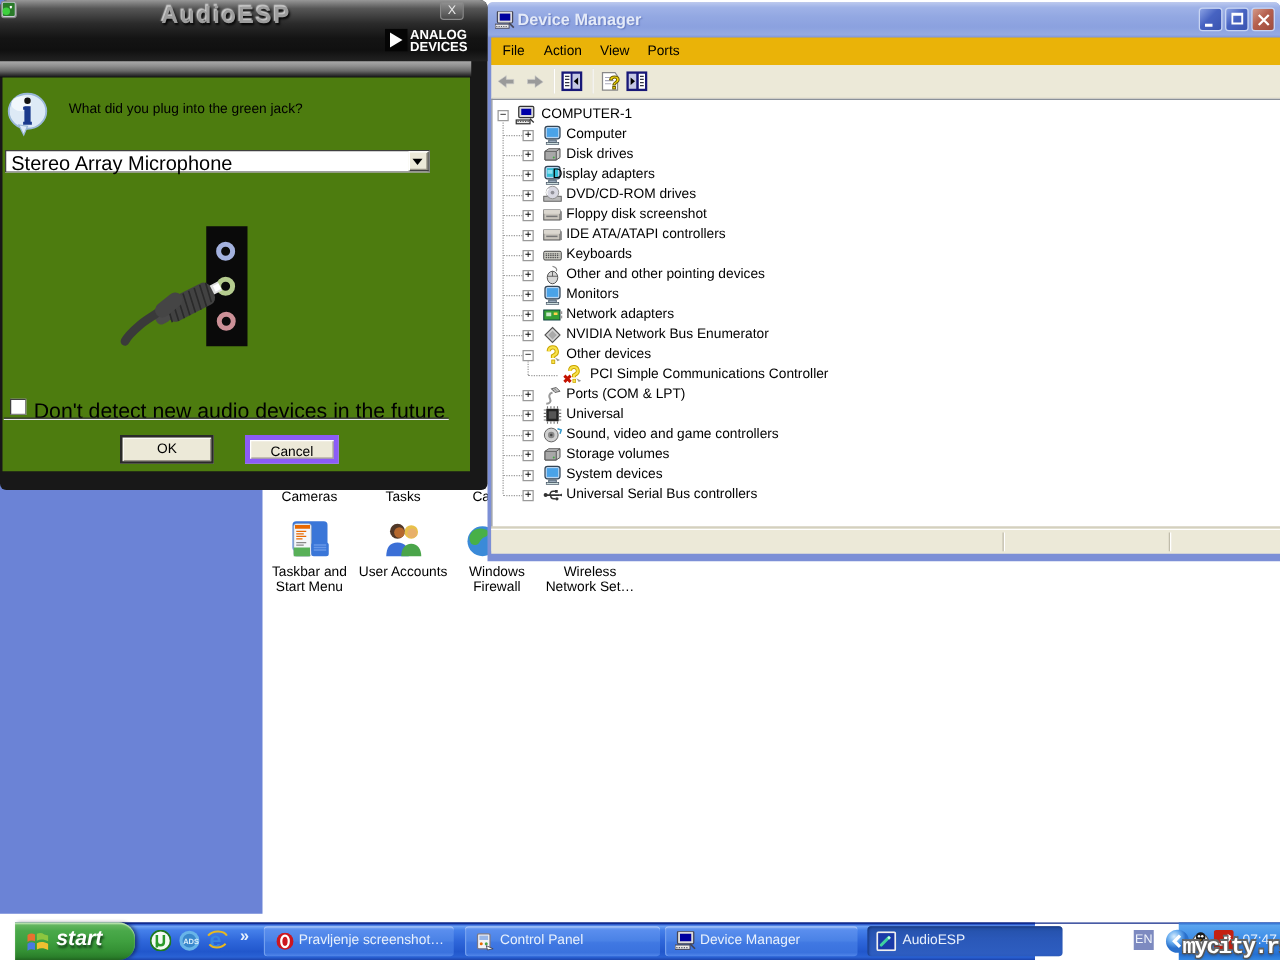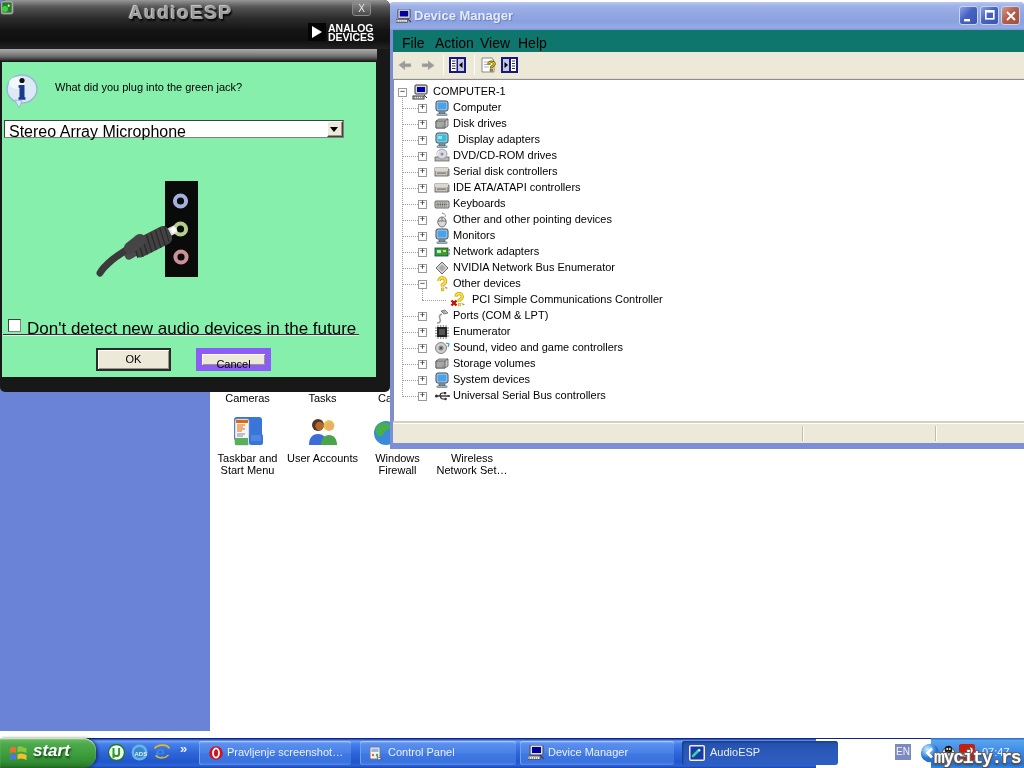--- a/index.html
+++ b/index.html
@@ -8,55 +8,55 @@
 
 .cpl{position:absolute;font-size:11px;color:#000;text-align:center;z-index:1}
 
 #dm{position:absolute;left:390px;top:2px;width:634px;height:447px;z-index:2;background:#7c8fd6;border-radius:4px 4px 0 0}
 #dmtitle{position:absolute;left:0;top:0;width:634px;height:28px;border-radius:4px 4px 0 0;
  background:linear-gradient(180deg,#bac8ef 0%,#9fb2e7 14%,#93a8e2 40%,#8ba1df 70%,#95aae2 92%,#7f95da 100%)}
 #dmtitle .txt{position:absolute;left:24px;top:6px;font-size:13px;font-weight:bold;color:#e4eaf8;text-shadow:1px 1px 1px #6a7ec0}
 .capbtn{position:absolute;top:4px;width:19px;height:19px;border-radius:3px;border:1px solid #c7d4f2;font-size:11px;color:#fff;text-align:center;line-height:17px}
 .bmin,.bmax{background:linear-gradient(135deg,#8ba2e4 0%,#4763c2 45%,#3a54b0 100%)}
 .bclo{background:linear-gradient(135deg,#d49a8a 0%,#b5604e 45%,#9e4c3c 100%)}
-#dmmenu{position:absolute;left:3px;top:28px;width:631px;height:22px;background:#0f766e;font-size:14px;color:#000}
+#dmmenu{position:absolute;left:3px;top:28px;width:631px;height:22px;background:#eab308;font-size:11px;color:#000}
 #dmmenu span{position:absolute;top:5px}
 #dmtool{position:absolute;left:3px;top:50px;width:631px;height:27px;background:#ece9d8;border-bottom:1px solid #e0dcc8}
 #dmtree{position:absolute;left:3px;top:77px;width:631px;height:344px;background:#fff;border-top:1px solid #8a9099;border-left:1px solid #8a9099}
 #dmstat{position:absolute;left:3px;top:421px;width:631px;height:20px;background:#ece9d8;border-top:1px solid #fff;box-shadow:0 -2px 0 #d4d0be}
 #dm .statdiv{position:absolute;top:424px;width:2px;height:15px;border-left:1px solid #c0bcaa;border-right:1px solid #fff}
 
 .dot-v{position:absolute;border-left:1px dotted #9c9c9c;width:0}
 .dot-h{position:absolute;border-top:1px dotted #9c9c9c;height:0}
 .pmbox{position:absolute;width:9px;height:9px;background:#fff;border:1px solid #9a9a9a;z-index:3}
 .pm{position:absolute;left:0;top:-4px;width:7px;font-size:9px;line-height:9px;font-family:"Liberation Mono",monospace;color:#000;text-align:center;left:0px;top:-1px}
 .ticon{position:absolute;width:17px;height:16px}
 .ttext{position:absolute;font-size:11px;color:#000;white-space:nowrap}
 
 #ad{position:absolute;left:0;top:0;width:390px;height:392px;z-index:4;background:#181818;border-radius:6px 6px 5px 5px}
 #adhead{position:absolute;left:0;top:0;width:390px;height:49px;border-radius:6px 6px 0 0;
  background:linear-gradient(180deg,#979797 0%,#565656 14%,#2b2b2b 38%,#141414 62%,#101010 82%,#222 100%)}
 #adtitle{position:absolute;left:0;top:2px;width:362px;text-align:center;font-size:19px;font-weight:bold;letter-spacing:1.5px;color:#9d9d9d;text-shadow:-1px -1px 1px #cfcfcf,1px 2px 2px #000}
 #adx{position:absolute;left:352px;top:1px;width:19px;height:15px;border:1px solid #8a8a8a;border-radius:3px;background:linear-gradient(180deg,#909090,#4a4a4a);color:#e8e8e8;font-size:10px;text-align:center;line-height:13px}
 #adlogo{position:absolute;left:308px;top:23px;width:75px;height:19px}
 #adbar{position:absolute;left:0;top:49px;width:377px;height:13px;background:linear-gradient(180deg,#aaa 0%,#8e8e8e 30%,#686868 60%,#2a2a2a 88%,#0e0e0e 100%)}
-#adbody{position:absolute;left:2px;top:62px;width:374px;height:315px;background:#86efac}
+#adbody{position:absolute;left:2px;top:62px;width:374px;height:315px;background:#4d7c0f}
 #adbody .q{position:absolute;left:53px;top:19px;font-size:11px;color:#000}
 #combo{position:absolute;left:2px;top:58px;width:340px;height:18px;background:#fff;border:1px solid #808080;border-top-color:#404040;border-left-color:#404040}
 #combo .ctext{position:absolute;left:4px;top:2px;font-size:16px}
 #combo .cbtn{position:absolute;right:0px;top:0px;width:16px;height:16px;background:#ece9d8;border:1px solid #fff;border-right-color:#404040;border-bottom-color:#404040;box-shadow:inset -1px -1px 0 #9a9688}
 #combo .car{position:absolute;right:4px;top:5px;width:0;height:0;border:4px solid transparent;border-top:5px solid #000}
 #adchk{position:absolute;left:6px;top:257px;width:13px;height:13px;background:#fff;border:1px solid #808080;border-top-color:#404040;border-left-color:#404040}
 #adbody .chklbl{position:absolute;left:25px;top:257px;font-size:17px}
 #adsep{position:absolute;left:1px;top:272px;width:356px;height:1px;background:#333;box-shadow:0 1px 0 #e8e8f0}
-.xpbtn{position:absolute;top:286px;width:75px;height:23px;background:#ece9d8;font-size:11px;color:#000;text-align:center;line-height:21px;border:6px solid #8b5cf6;box-shadow:inset 1px 1px 0 #fff,inset -1px -1px 0 #9a9688}
+.xpbtn{position:absolute;top:286px;width:75px;height:23px;background:#ece9d8;font-size:11px;color:#000;text-align:center;line-height:21px;border:4px solid #8b5cf6;box-shadow:inset 1px 1px 0 #fff,inset -1px -1px 0 #9a9688}
 #btnok{left:94px;border:2px solid #2a2a2a;line-height:19px}
 #btncan{left:194px}
 
-#tb{position:absolute;left:0;top:738px;width:816px;height:30px;z-index:6;
+#tb{position:absolute;left:12px;top:738px;width:816px;height:30px;z-index:6;
  background:linear-gradient(180deg,#10288c 0%,#2a56c8 5%,#6fa3f4 10%,#4580ea 20%,#2e66da 50%,#2157cc 78%,#2a62d4 92%,#1b44ae 100%)}
 #tbtop{position:absolute;left:0;top:0px;width:1024px;height:1px;background:#0d2688}
 #start{position:absolute;left:0;top:0;width:96px;height:30px;
  border-radius:0 13px 13px 0;
  background:linear-gradient(180deg,#a2d89e 0%,#62b55e 8%,#4aa94a 22%,#3fa03f 50%,#338f33 78%,#2a7e2a 92%,#1f641f 100%);
  box-shadow:inset 0 1px 1px #c4e8b4, 2px 0 3px rgba(0,0,20,.45)}
 #start .stxt{position:absolute;left:33px;top:3px;font-size:17px;font-weight:bold;font-style:italic;color:#fff;text-shadow:1px 2px 2px #14441a}
 #qlchev{position:absolute;left:180px;top:3px;font-size:13px;font-weight:bold;color:#e8f2fc;z-index:7}
 .tbtn{position:absolute;top:3px;height:24px;border-radius:3px;z-index:7;font-size:11px;color:#e8f0fc;
  background:linear-gradient(180deg,#8cb4f6 0%,#5a8eee 12%,#4a82e6 48%,#4078e2 55%,#3a72de 88%,#5287ea 100%);box-shadow:inset 0 1px 0 #aac6f8,inset 1px 0 0 #739fee}
@@ -123,21 +123,21 @@
           <path d="M1 1.6h8" stroke="#fff" stroke-width="2"></path>
         </svg></span>
   <span class="capbtn bclo" style="right:4px"><svg width="10" height="10" viewBox="0 0 10 10" style="margin-top:4px">
           <path d="M1 1l8 8M9 1l-8 8" stroke="#fff" stroke-width="1.8"></path>
         </svg></span>
  </div>
  <div id="dmmenu">
   <span style="left:9px">File</span>
       <span style="left:42px">Action</span>
       <span style="left:87px">View</span>
-      <span style="left:125px">Help</span>
+      <span style="left:125px">Ports</span>
  </div>
  <div id="dmtool">
   <svg style="position:absolute;left:4px;top:6px" width="42" height="14" viewBox="0 0 42 14">
    <path d="M8 2.5v3h6v3.5H8v3L1.5 7z" fill="#9a9a9a" stroke="#c8c8c8" stroke-width=".5"></path>
    <path d="M31 2.5v3h-6v3.5h6v3l6.5-4.5z" fill="#9a9a9a" stroke="#c8c8c8" stroke-width=".5"></path>
   </svg>
   <div style="position:absolute;left:50px;top:3px;width:1px;height:20px;background:#c8c4b4;border-right:1px solid #fff"></div>
   <svg style="position:absolute;left:56px;top:5px" width="17" height="16" viewBox="0 0 17 16">
    <rect x="0" y="0" width="17" height="16" fill="#181878"></rect>
    <rect x="2" y="2" width="5.5" height="12" fill="#fff"></rect>
@@ -198,21 +198,21 @@
 <div class="pmbox" style="left:28px;top:134px">
       <span class="pm">+</span>
     </div>
 <div class="ticon" style="left:44px;top:130px"><svg width="16" height="16" viewBox="0 0 16 16">
         <rect x="2" y="1" width="12" height="10" rx="2" fill="#b8d4f0" stroke="#345"></rect>
         <rect x="3.5" y="2.5" width="9" height="7" fill="#35c0d8"></rect>
         <rect x="4" y="4" width="4" height="3" fill="#8fe0f0"></rect>
         <rect x="5" y="12" width="6" height="2" fill="#9ab" stroke="#345" stroke-width=".6"></rect>
         <rect x="3" y="14" width="10" height="1.5" fill="#cdd" stroke="#345" stroke-width=".5"></rect>
       </svg></div>
-<div class="ttext" style="left:68px;top:131px">Display adapters</div>
+<div class="ttext" style="left:52px;top:131px">Display adapters</div>
 <div class="dot-h" style="left:12px;top:154px;width:16px"></div>
 <div class="pmbox" style="left:28px;top:150px">
       <span class="pm">+</span>
     </div>
 <div class="ticon" style="left:44px;top:146px"><svg width="16" height="16" viewBox="0 0 16 16">
         <rect x="1" y="9" width="14" height="4" fill="#b8b8b8" stroke="#555" stroke-width=".7"></rect>
         <circle cx="8" cy="6" r="5" fill="#d8d8e2" stroke="#888" stroke-width=".7"></circle>
         <circle cx="8" cy="6" r="1.5" fill="#909098"></circle>
         <path d="M5 3a4 4 0 0 0-1 5" stroke="#fff" fill="none"></path>
       </svg></div>
@@ -220,21 +220,21 @@
 <div class="dot-h" style="left:12px;top:170px;width:16px"></div>
 <div class="pmbox" style="left:28px;top:166px">
       <span class="pm">+</span>
     </div>
 <div class="ticon" style="left:44px;top:162px"><svg width="16" height="16" viewBox="0 0 16 16">
         <rect x="1" y="4" width="13" height="8" fill="#c8c4bc" stroke="#555" stroke-width=".8"></rect>
         <rect x="1" y="4" width="13" height="3" fill="#dcd8d0"></rect>
         <rect x="3" y="8.5" width="9" height="1.2" fill="#777"></rect>
         <rect x="14" y="5" width="1.5" height="7" fill="#888"></rect>
       </svg></div>
-<div class="ttext" style="left:63px;top:163px">Serial disk controllers</div>
+<div class="ttext" style="left:63px;top:163px">Floppy disk screenshot</div>
 <div class="dot-h" style="left:12px;top:186px;width:16px"></div>
 <div class="pmbox" style="left:28px;top:182px">
       <span class="pm">+</span>
     </div>
 <div class="ticon" style="left:44px;top:178px"><svg width="16" height="16" viewBox="0 0 16 16">
         <rect x="1" y="4" width="13" height="8" fill="#c8c4bc" stroke="#555" stroke-width=".8"></rect>
         <rect x="1" y="4" width="13" height="3" fill="#dcd8d0"></rect>
         <rect x="3" y="8.5" width="9" height="1.2" fill="#777"></rect>
         <rect x="14" y="5" width="1.5" height="7" fill="#888"></rect>
       </svg></div>
@@ -323,21 +323,21 @@
 <div class="ttext" style="left:63px;top:307px">Ports (COM &amp; LPT)</div>
 <div class="dot-h" style="left:12px;top:330px;width:16px"></div>
 <div class="pmbox" style="left:28px;top:326px">
       <span class="pm">+</span>
     </div>
 <div class="ticon" style="left:44px;top:322px"><svg width="16" height="16" viewBox="0 0 16 16">
         <rect x="3" y="3" width="10" height="10" fill="#222"></rect>
         <rect x="5" y="5" width="6" height="6" fill="#555"></rect>
         <path d="M4 1v2M6.7 1v2M9.3 1v2M12 1v2M4 13v2M6.7 13v2M9.3 13v2M12 13v2M1 4h2M1 6.7h2M1 9.3h2M1 12h2M13 4h2M13 6.7h2M13 9.3h2M13 12h2" stroke="#777" stroke-width=".9"></path>
       </svg></div>
-<div class="ttext" style="left:63px;top:323px">Enumerator</div>
+<div class="ttext" style="left:63px;top:323px">Universal</div>
 <div class="dot-h" style="left:12px;top:346px;width:16px"></div>
 <div class="pmbox" style="left:28px;top:342px">
       <span class="pm">+</span>
     </div>
 <div class="ticon" style="left:44px;top:338px"><svg width="16" height="16" viewBox="0 0 16 16">
         <circle cx="7" cy="8" r="5.5" fill="#d0d0d0" stroke="#666" stroke-width=".8"></circle>
         <circle cx="7" cy="8" r="2.6" fill="#888"></circle>
         <circle cx="7" cy="8" r="1" fill="#444"></circle>
         <path d="M12 3l3 1-1 3" stroke="#39c" stroke-width="1.2" fill="none"></path>
       </svg></div>

